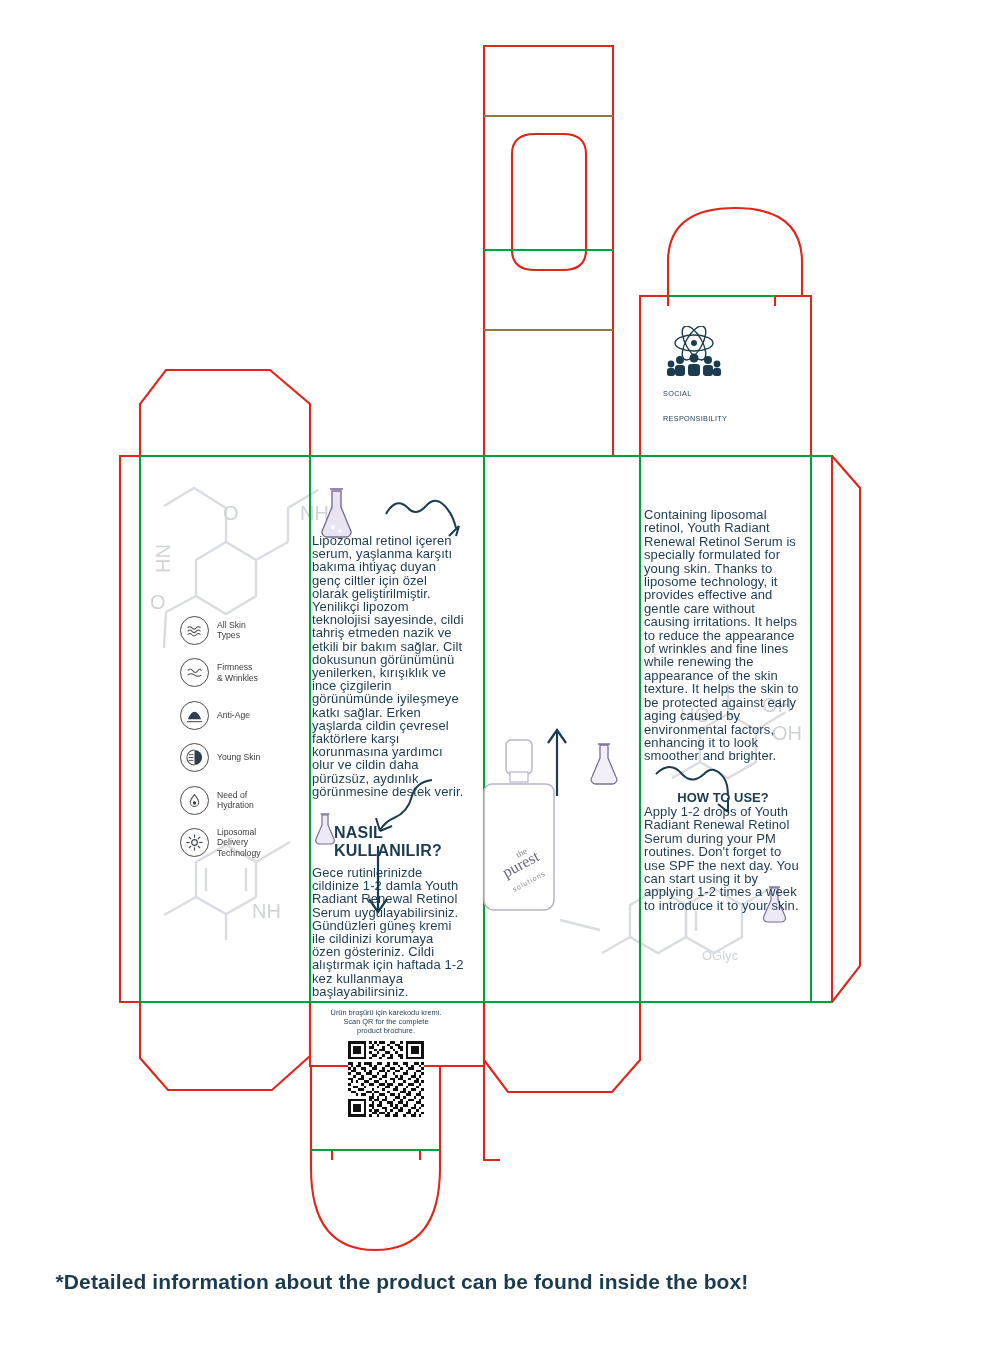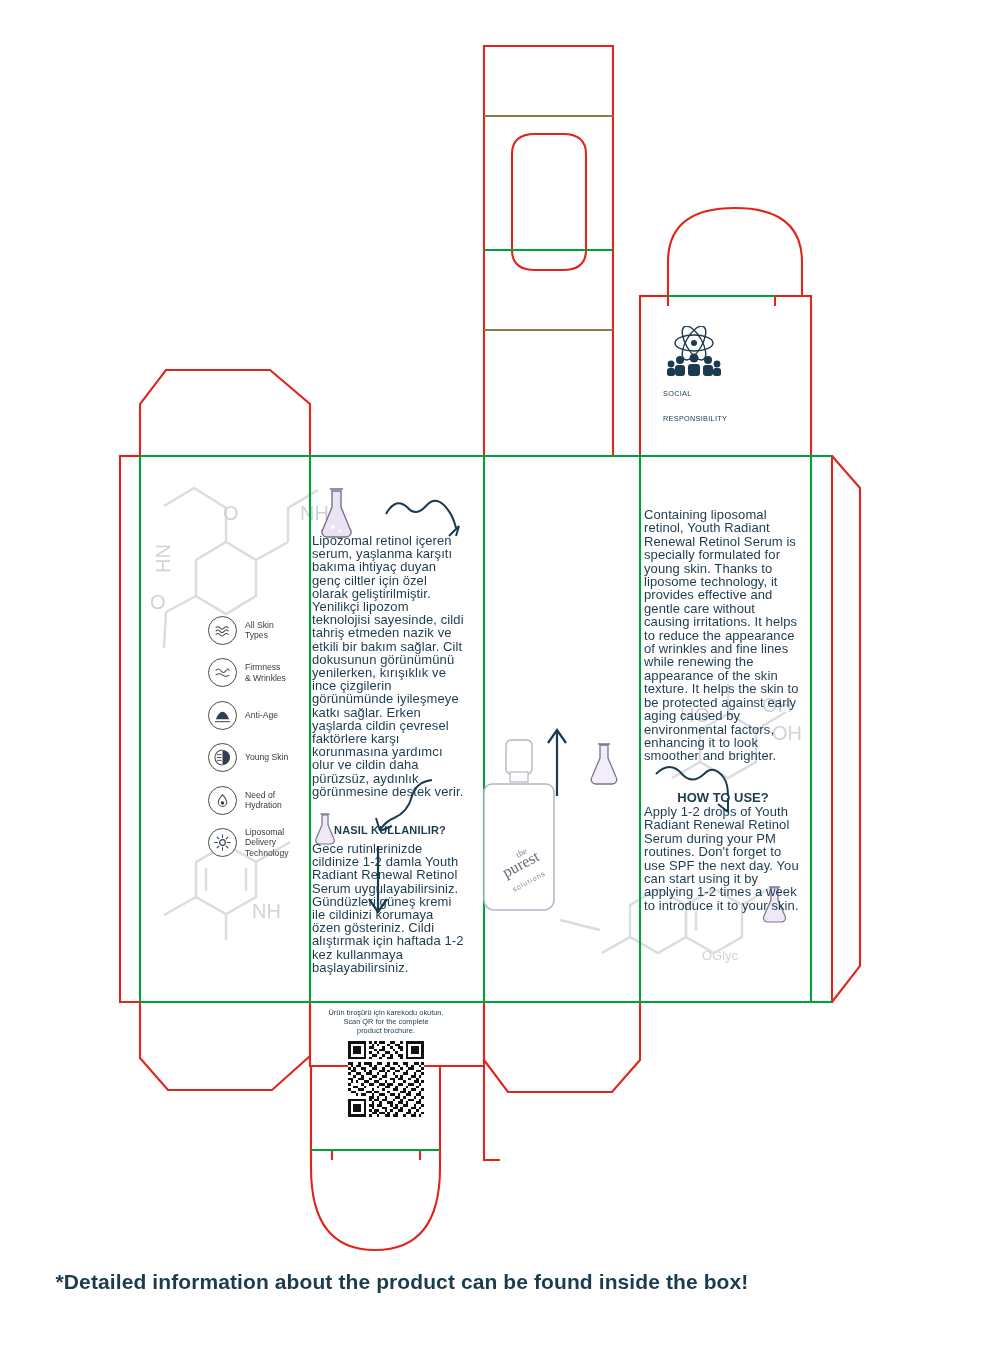--- a/index.html
+++ b/index.html
@@ -13,24 +13,24 @@
   }
   .stage{position:absolute;left:0;top:0;width:1000px;height:1350px;}
   .dieline{position:absolute;left:0;top:0;width:1000px;height:1350px;}
   
   .panel{position:absolute;}
   .body-text{
     font-size:13px;line-height:13.2px;color:#1b3b4f;
     letter-spacing:.1px;
   }
   .body-text.en{line-height:13.4px;}
-  .head{font-size:11px;font-weight:bold;color:#1b3b4f;letter-spacing:.2px;}
+  .head{font-size:16px;font-weight:bold;color:#1b3b4f;letter-spacing:.2px;}
   .head-how{font-size:13px;font-weight:bold;color:#1b3b4f;text-align:center;}
   
-  .icon-list{position:absolute;left:208px;top:615px;width:110px;}
+  .icon-list{position:absolute;left:180px;top:615px;width:110px;}
   .icon-row{display:flex;align-items:center;margin-bottom:12.5px;height:30px;}
   .icon-circle{
     width:27px;height:27px;border-radius:50%;
     border:1.1px solid #4a4a4a;flex:0 0 27px;
     display:flex;align-items:center;justify-content:center;
     margin-right:8px;background:#fff;
   }
   .icon-label{font-size:8.6px;line-height:10.4px;color:#3a3a3a;}
   
   .social{position:absolute;left:663px;top:326px;width:106px;text-align:left;}
@@ -340,21 +340,21 @@
 
 
   <div class="panel body-text en" style="left:644px;top:508px;width:158px;">Containing liposomal retinol, Youth Radiant Renewal Retinol Serum is specially formulated for young skin. Thanks to liposome technology, it provides effective and gentle care without causing irritations. It helps to reduce the appearance of wrinkles and fine lines while renewing the appearance of the skin texture. It helps the skin to be protected against early aging caused by environmental factors, enhancing it to look smoother and brighter.</div>
 
   <div class="panel" style="left:644px;top:790px;width:158px;">
     <div class="head-how">HOW TO USE?</div>
     <div class="body-text en" style="">Apply 1-2 drops of Youth Radiant Renewal Retinol Serum during your PM routines. Don't forget to use SPF the next day. You can start using it by applying 1-2 times a week to introduce it to your skin.</div>
   </div>
 
   <div class="qr-block">
-    <div class="qr-text">Ürün broşürü için karekodu okutun.</div>
+    <div class="qr-text">Ürün broşürü için karekodu kremi.</div>
     <div class="qr-text">Scan QR for the complete</div>
     <div class="qr-text">product brochure.</div>
     <svg class="qr-img" viewBox="0 0 29 29" shape-rendering="crispEdges">
       <rect width="29" height="29" fill="#fff"></rect>
       <g fill="#111">
         <path d="M0 0h7v7h-7z"></path>
           <path d="M1 1h5v5h-5z" fill="#fff"></path>
           <path d="M2 2h3v3h-3z"></path>
         <path d="M22 0h7v7h-7z"></path>
           <path d="M23 1h5v5h-5z" fill="#fff"></path>

